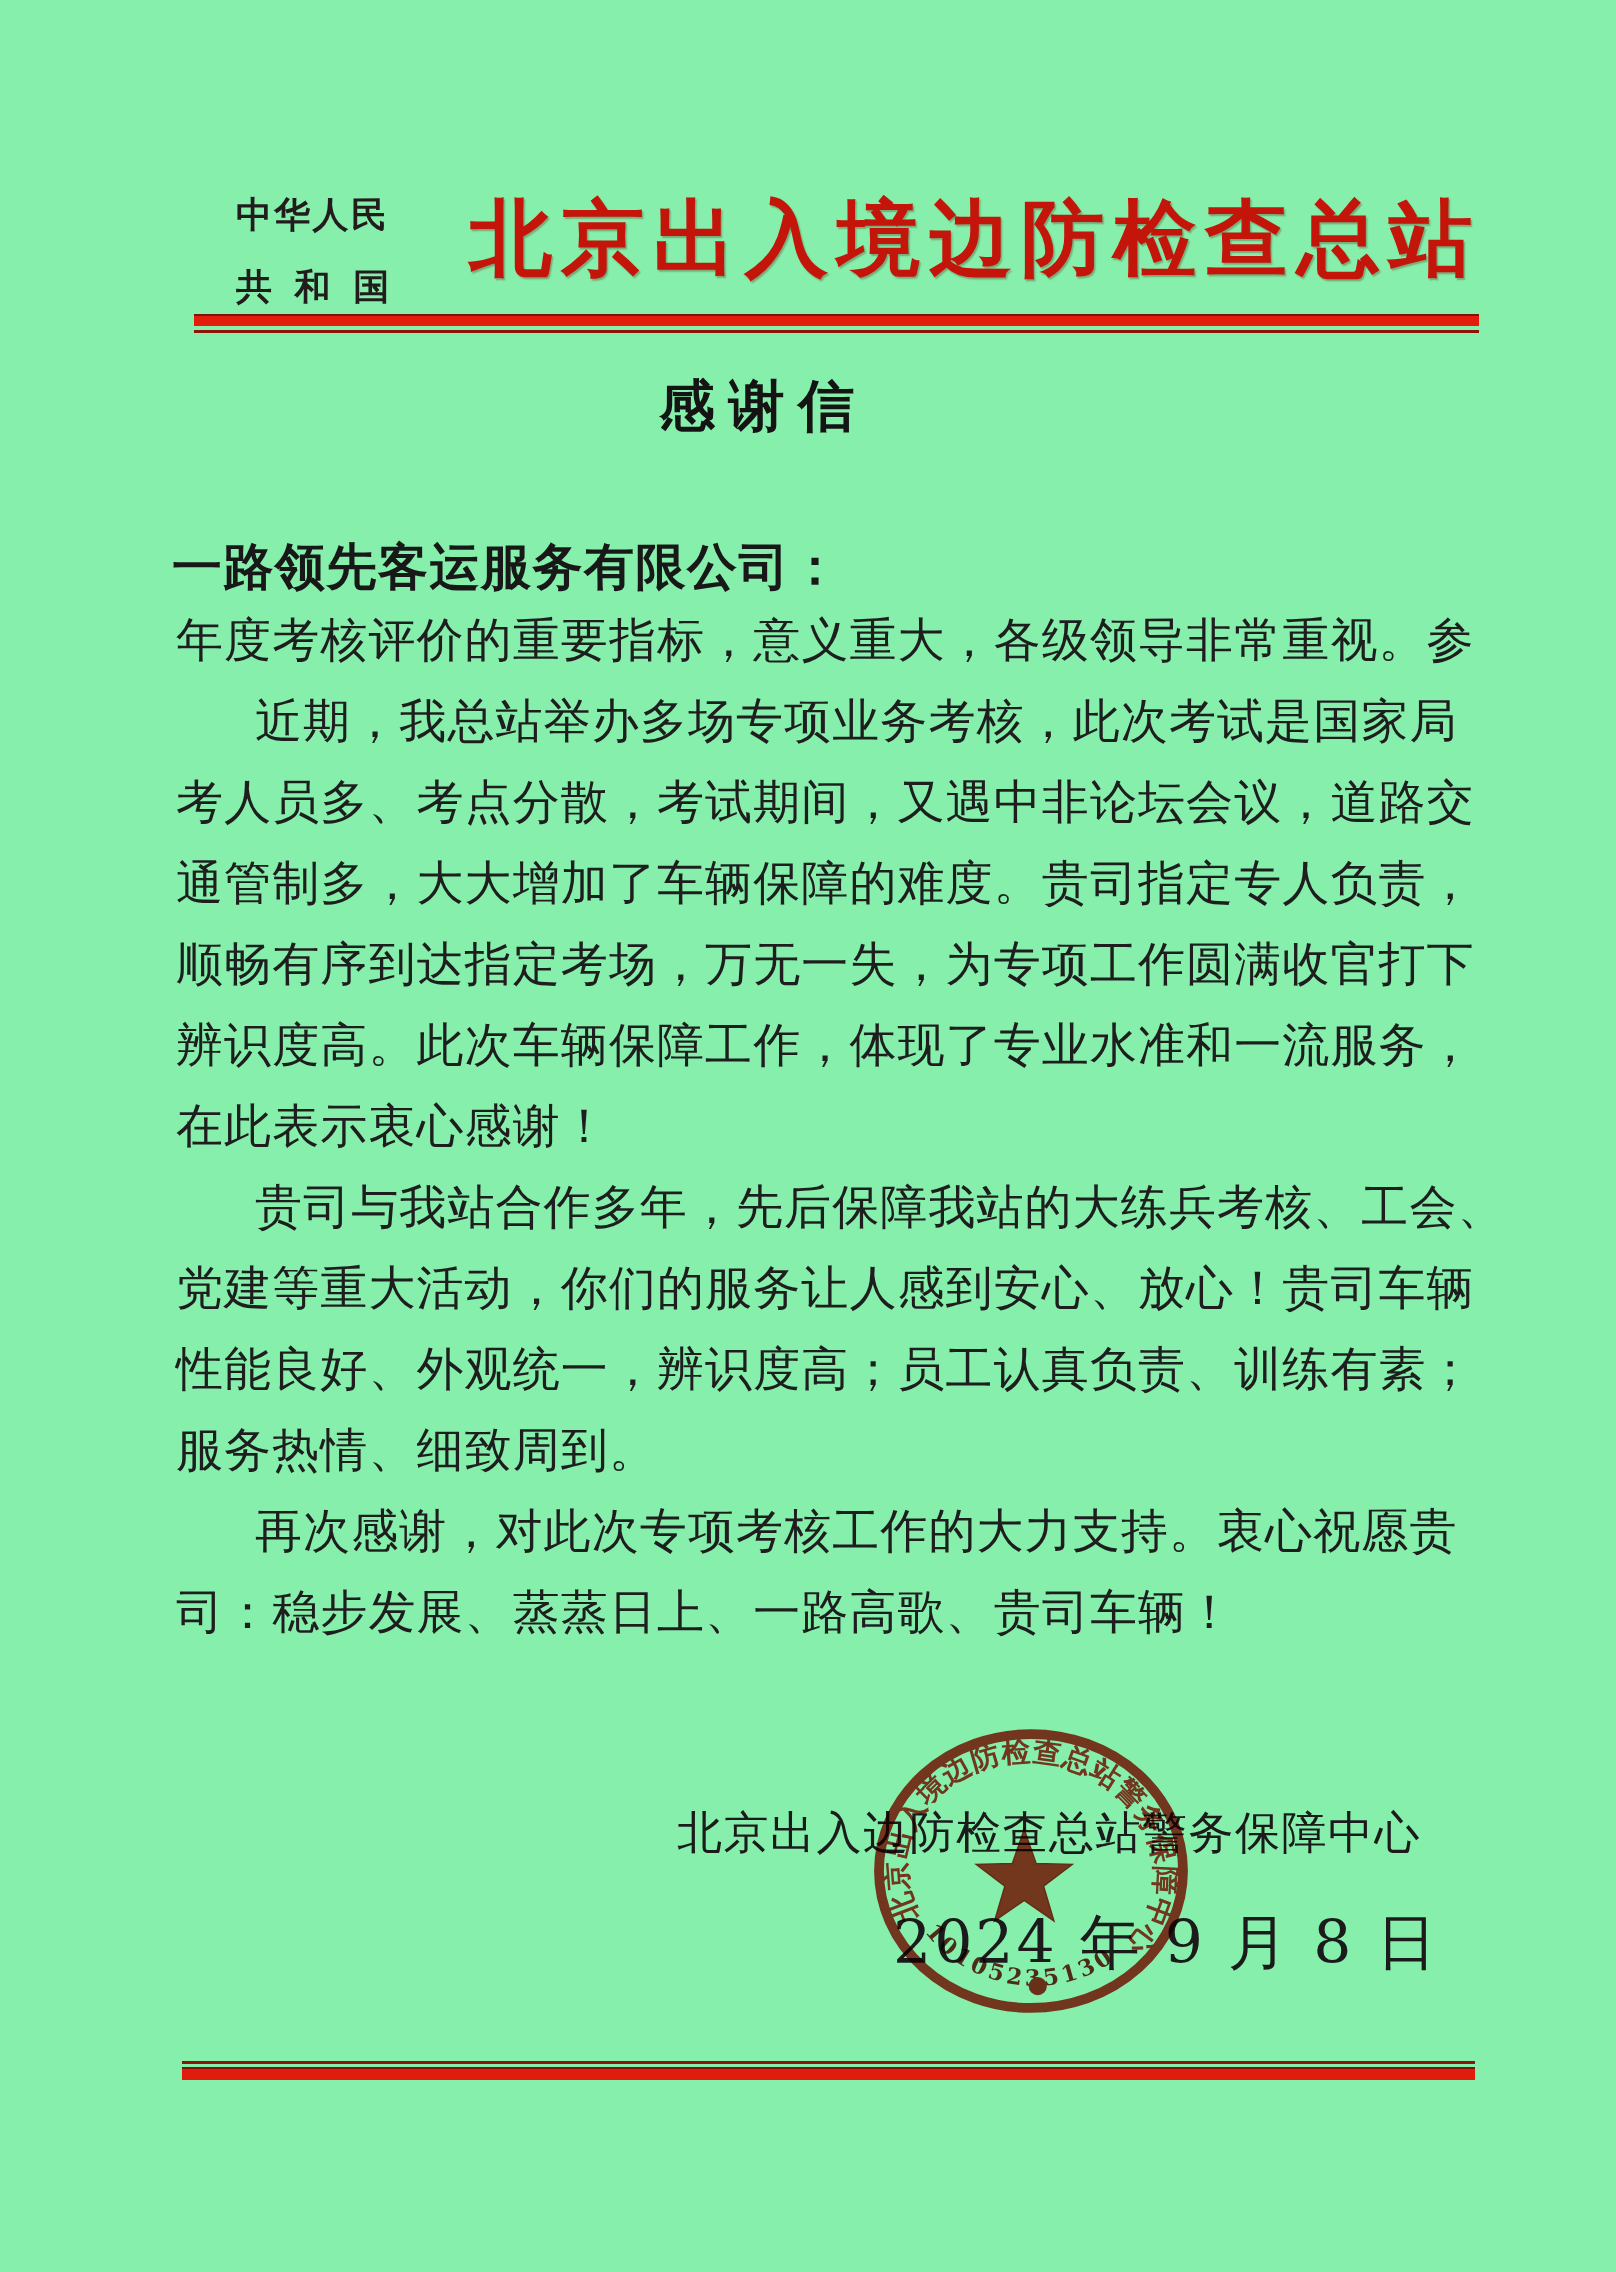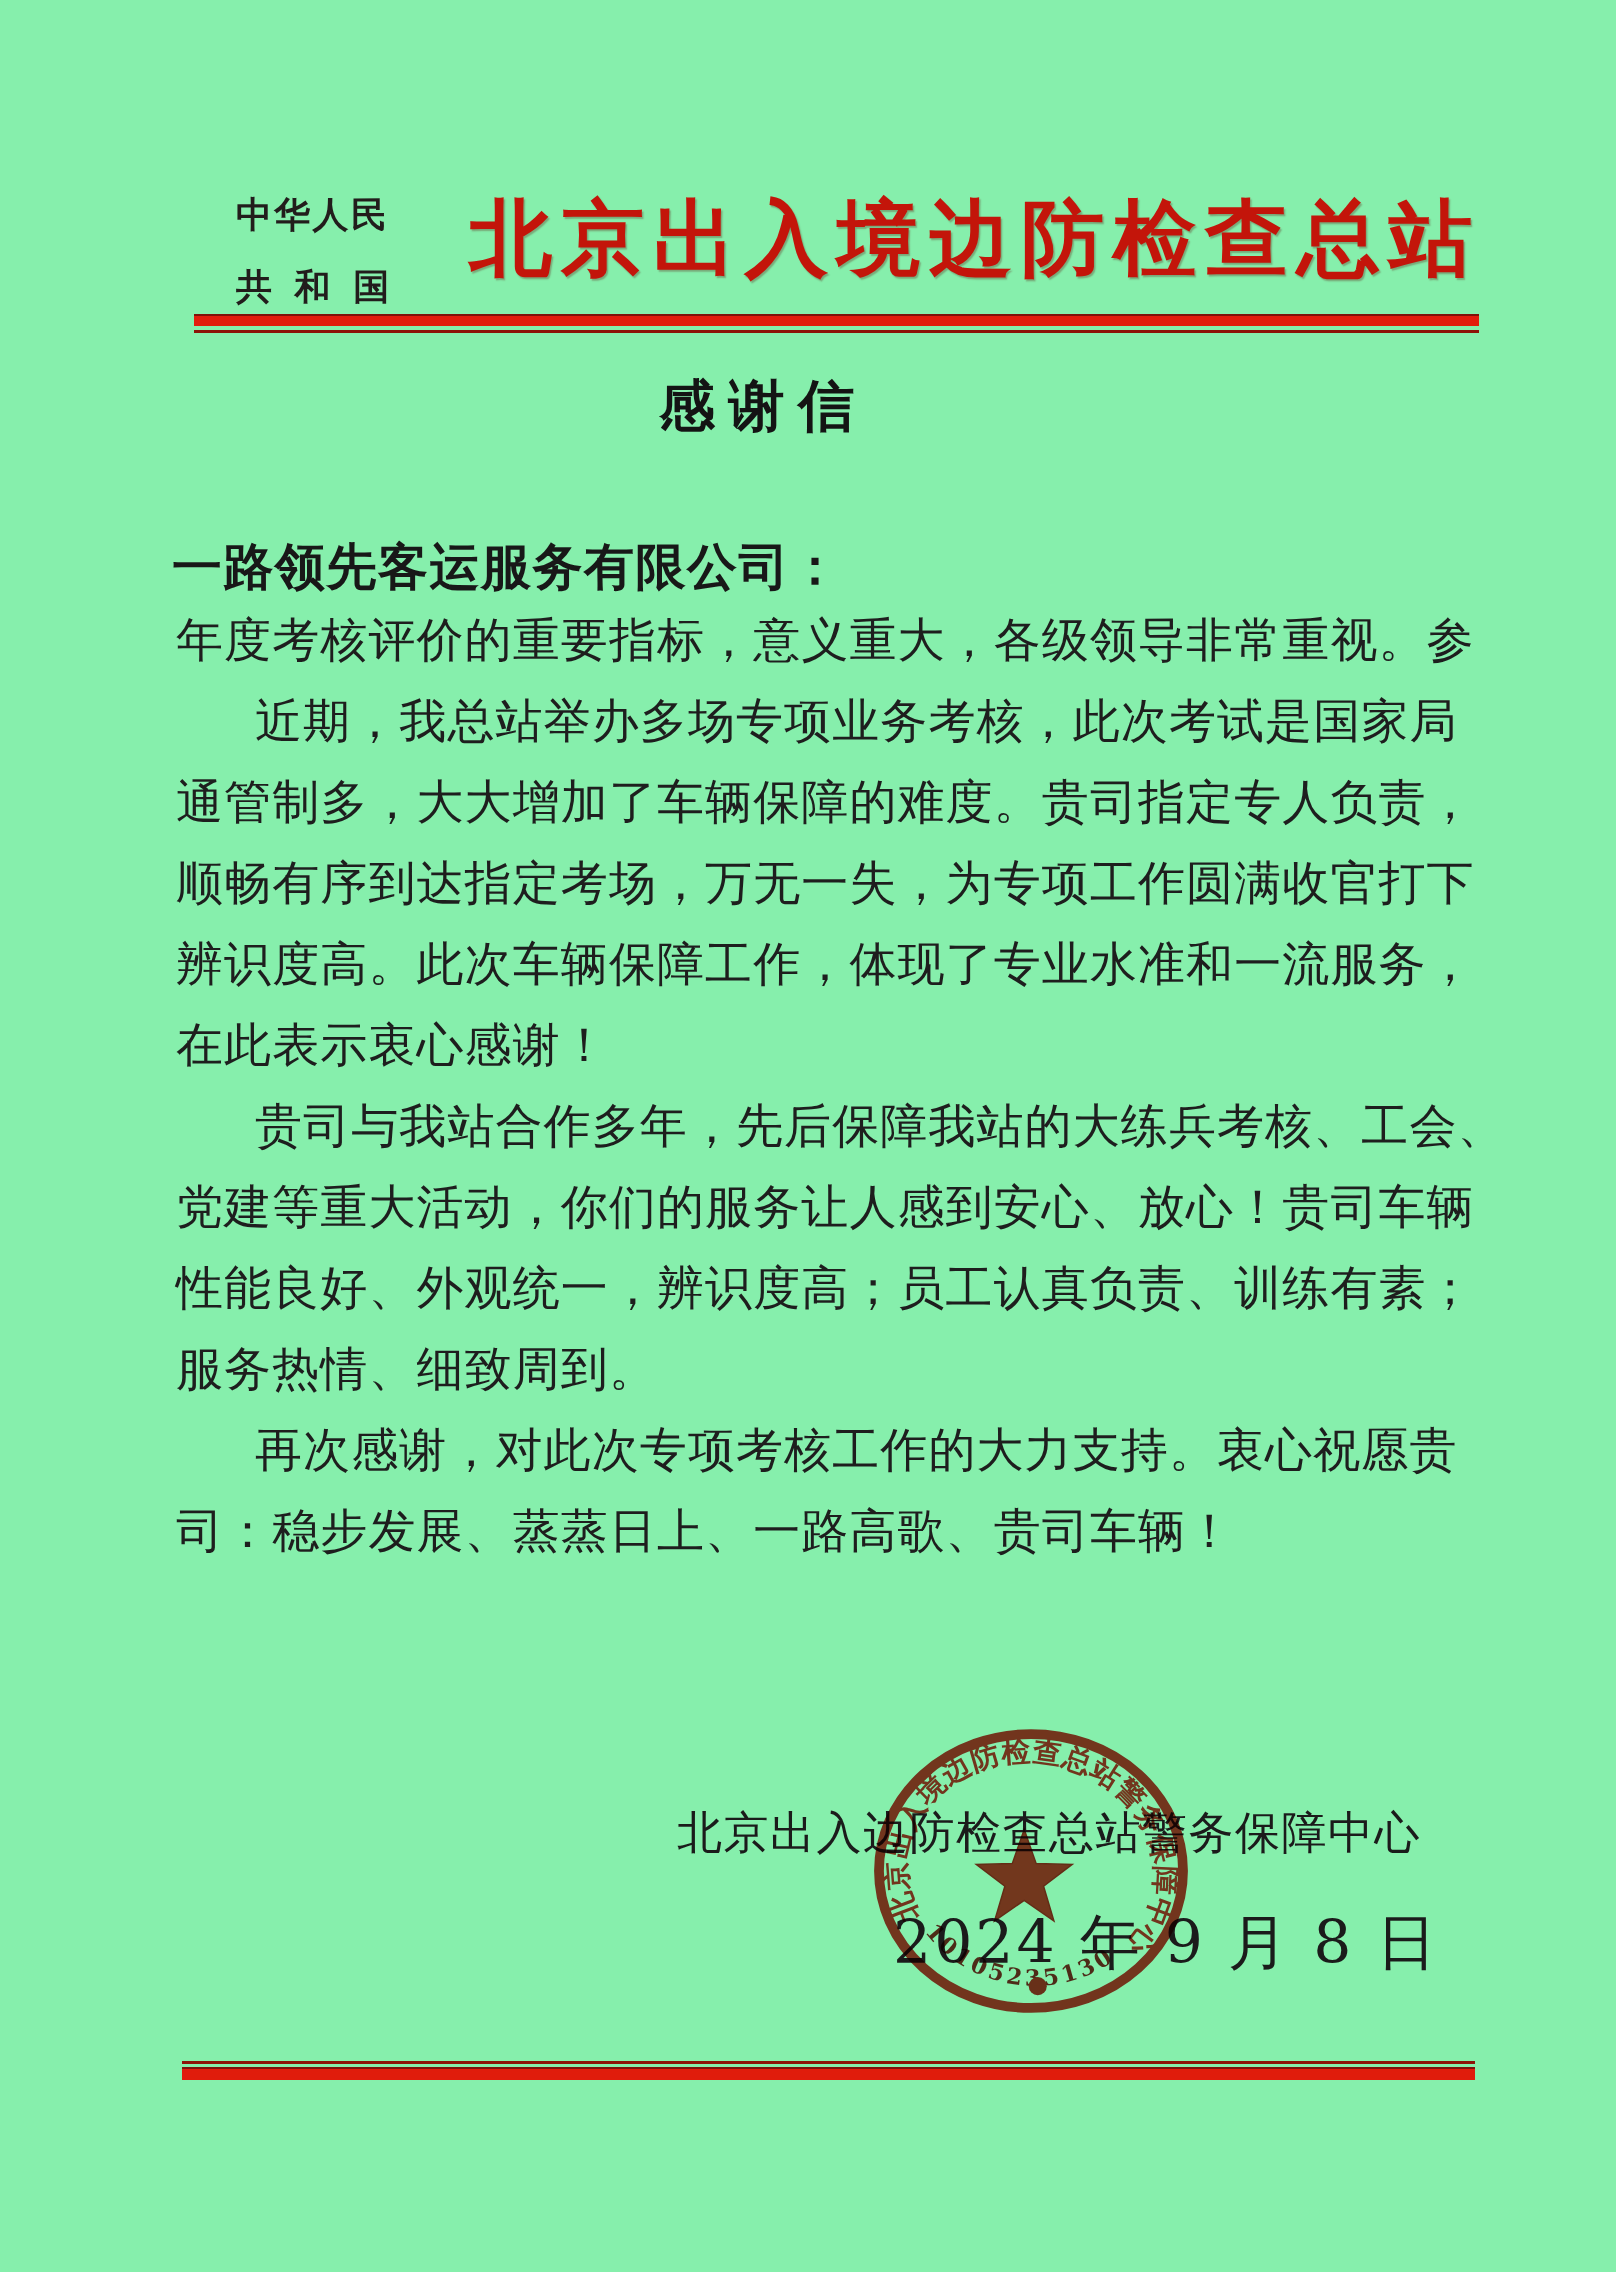--- a/index.html
+++ b/index.html
@@ -88,20 +88,21 @@
 
   <div class="rule rule-top"></div>
 
   <h1 class="title" style="margin:0;">感谢信</h1>
 
   <div class="salutation">一路领先客运服务有限公司：</div>
 
   <main class="body-block">
     <div class="line">年度考核评价的重要指标，意义重大，各级领导非常重视。参</div>
     <div class="line indent">近期，我总站举办多场专项业务考核，此次考试是国家局</div>
+    <div class="line">考人员多、考点分散，考试期间，又遇中非论坛会议，道路交</div>
     <div class="line">通管制多，大大增加了车辆保障的难度。贵司指定专人负责，</div>
     <div class="line">顺畅有序到达指定考场，万无一失，为专项工作圆满收官打下</div>
     <div class="line">辨识度高。此次车辆保障工作，体现了专业水准和一流服务，</div>
     <div class="line">在此表示衷心感谢！</div>
     <div class="line indent">贵司与我站合作多年，先后保障我站的大练兵考核、工会、</div>
     <div class="line">党建等重大活动，你们的服务让人感到安心、放心！贵司车辆</div>
     <div class="line">性能良好、外观统一，辨识度高；员工认真负责、训练有素；</div>
     <div class="line">服务热情、细致周到。</div>
     <div class="line indent">再次感谢，对此次专项考核工作的大力支持。衷心祝愿贵</div>
     <div class="line">司：稳步发展、蒸蒸日上、一路高歌、贵司车辆！</div>

